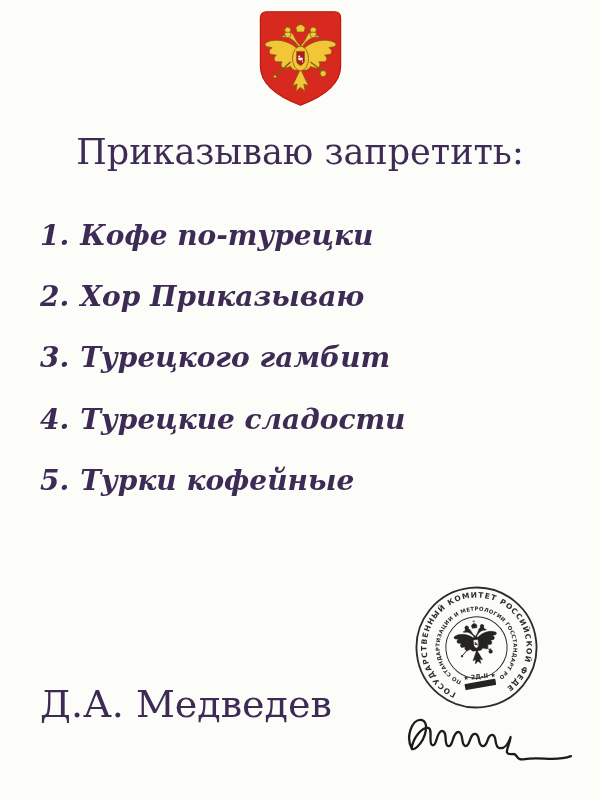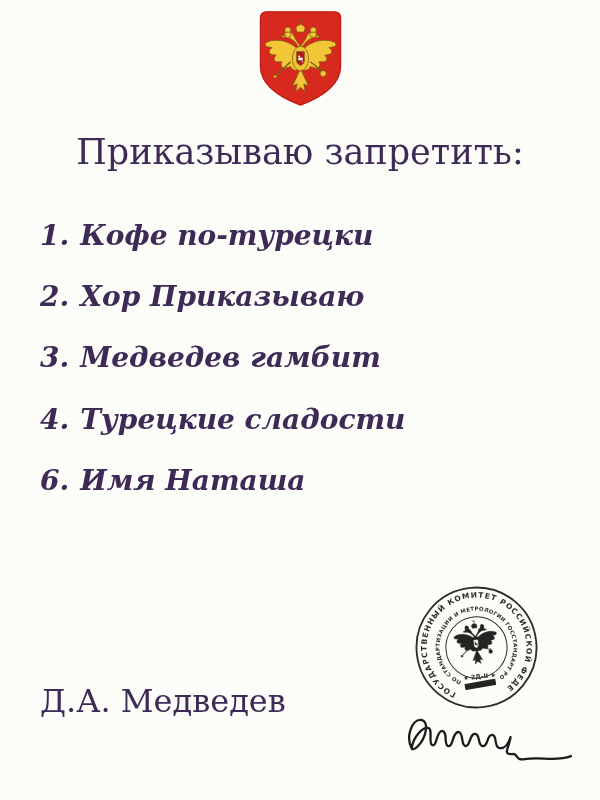--- a/index.html
+++ b/index.html
@@ -17,21 +17,21 @@
     text-align:center;font-size:35px;font-weight:normal;margin:0;
   }
   .ban-list{position:absolute;left:40px;top:220px;font-style:italic;}
   .ban-row{
     font-size:28px;font-weight:bold;line-height:1.15;
     margin-bottom:29px;white-space:nowrap;
   }
   .ban-row .num{margin-right:11px;}
   .signer{
     position:absolute;left:40px;top:682px;
-    font-size:32px;font-weight:normal;
+    font-size:38px;font-weight:normal;
   }
   .stamp{
     position:absolute;left:414px;top:585px;width:125px;height:125px;
     transform:rotate(-6deg);
     font-family:"DejaVu Sans","Liberation Sans",sans-serif;
   }
   .signature{position:absolute;left:402px;top:706px;width:176px;height:62px;}
   .defs-holder{position:absolute;width:0;height:0;overflow:hidden;}
 </style>
 </head>
@@ -88,27 +88,27 @@
   <h1 class="title">Приказываю запретить:</h1>
 
   <div class="ban-list">
     <div class="ban-row">
       <span class="num">1.</span><span>Кофе по-турецки</span>
     </div>
     <div class="ban-row">
       <span class="num">2.</span><span>Хор Приказываю</span>
     </div>
     <div class="ban-row">
-      <span class="num">3.</span><span>Медведев гамбит</span>
+      <span class="num">3.</span><span>Турецкого гамбит</span>
     </div>
     <div class="ban-row">
       <span class="num">4.</span><span>Турецкие сладости</span>
     </div>
     <div class="ban-row">
-      <span class="num">6.</span><span>Имя Наташа</span>
+      <span class="num">5.</span><span>Турки кофейные</span>
     </div>
   </div>
 
   <div class="signer">Д.А. Медведев</div>
 
   <svg class="stamp" viewBox="0 0 200 200">
     <circle cx="100" cy="100" r="96" fill="none" stroke="var(--stamp-ink,#2e2b28)" stroke-width="3"></circle>
     <defs>
       <path id="arcOuter" d="M60,169.3 A80,80 0 1 1 140,169.3" fill="none"></path>
       <path id="arcInner" d="M70.5,151.1 A59,59 0 1 1 129.5,151.1" fill="none"></path>

